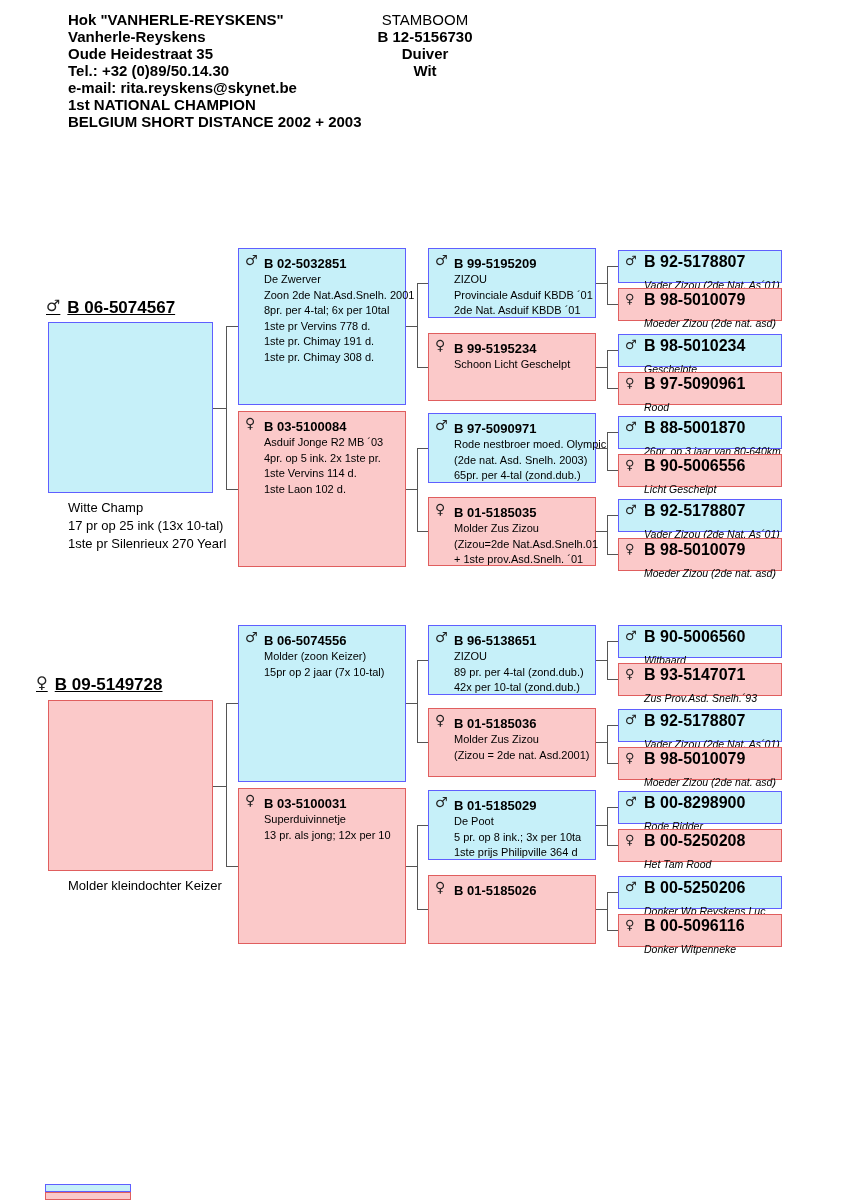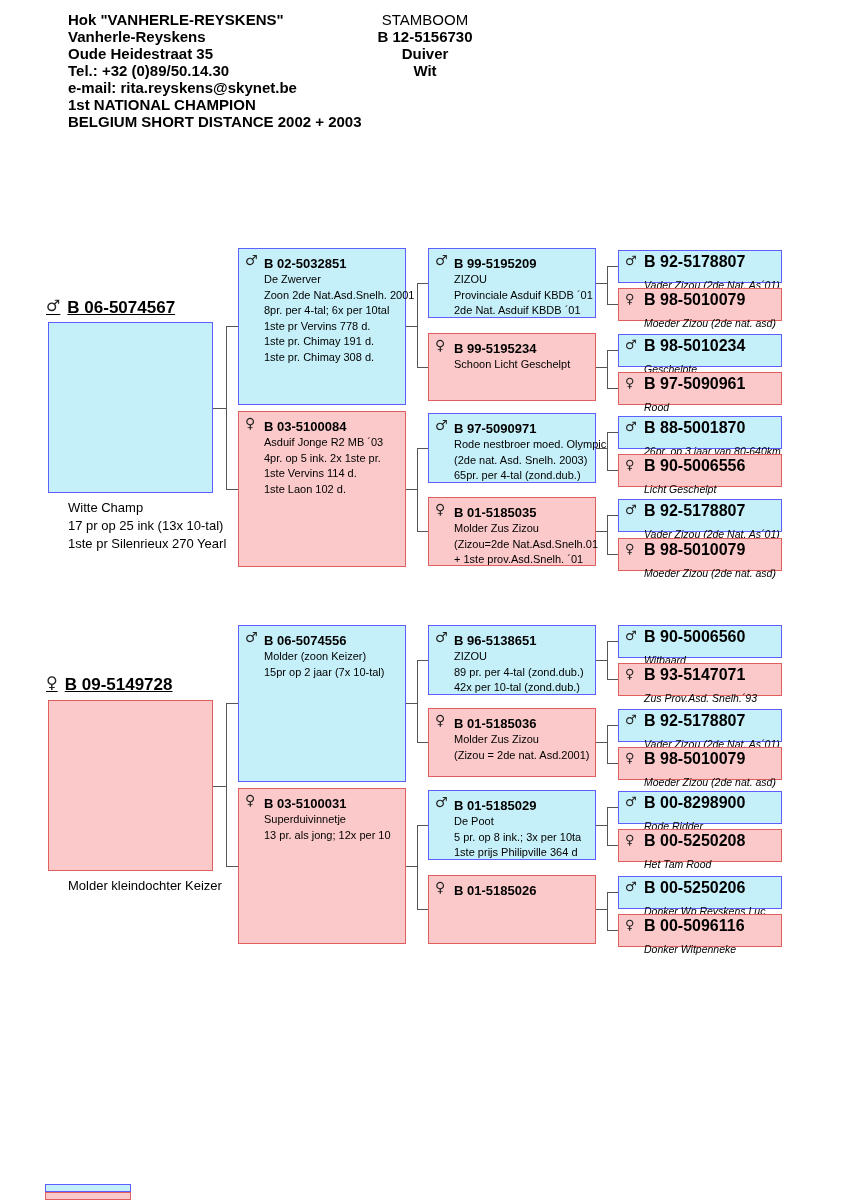--- a/index.html
+++ b/index.html
@@ -60,21 +60,21 @@
     <div class="col">Wit</div>
   </div>
 
 <div class="subject-label" style="left: 46px; top: 298px;"><span class="sex-icon">♂</span><span>B 06-5074567</span></div>
     <div class="subject-box male" style="left: 48px; top: 322px; width: 165px; height: 171px;"></div>
     <div class="subject-caption" style="left: 68px; top: 499px;">
       <div>Witte Champ</div>
       <div>17 pr op 25 ink (13x 10-tal)</div>
       <div>1ste pr Silenrieux 270 Yearl</div>
     </div>
-    <div class="subject-label" style="left: 46px; top: 675px;"><span class="sex-icon">♀</span><span>B 09-5149728</span></div>
+    <div class="subject-label" style="left: 36px; top: 675px;"><span class="sex-icon">♀</span><span>B 09-5149728</span></div>
     <div class="subject-box female" style="left: 48px; top: 700px; width: 165px; height: 171px;"></div>
     <div class="subject-caption" style="left: 68px; top: 877px;">
       <div>Molder kleindochter Keizer</div>
     </div>
     <div class="node male" style="left: 238px; top: 248px; width: 168px; height: 157px;">
       <div class="hdr"><span class="sex-icon">♂</span><span class="node-id">B 02-5032851</span></div>
       <div class="node-lines">
         <div>De Zwerver</div>
         <div>Zoon 2de Nat.Asd.Snelh. 2001</div>
         <div>8pr. per 4-tal; 6x per 10tal</div>

